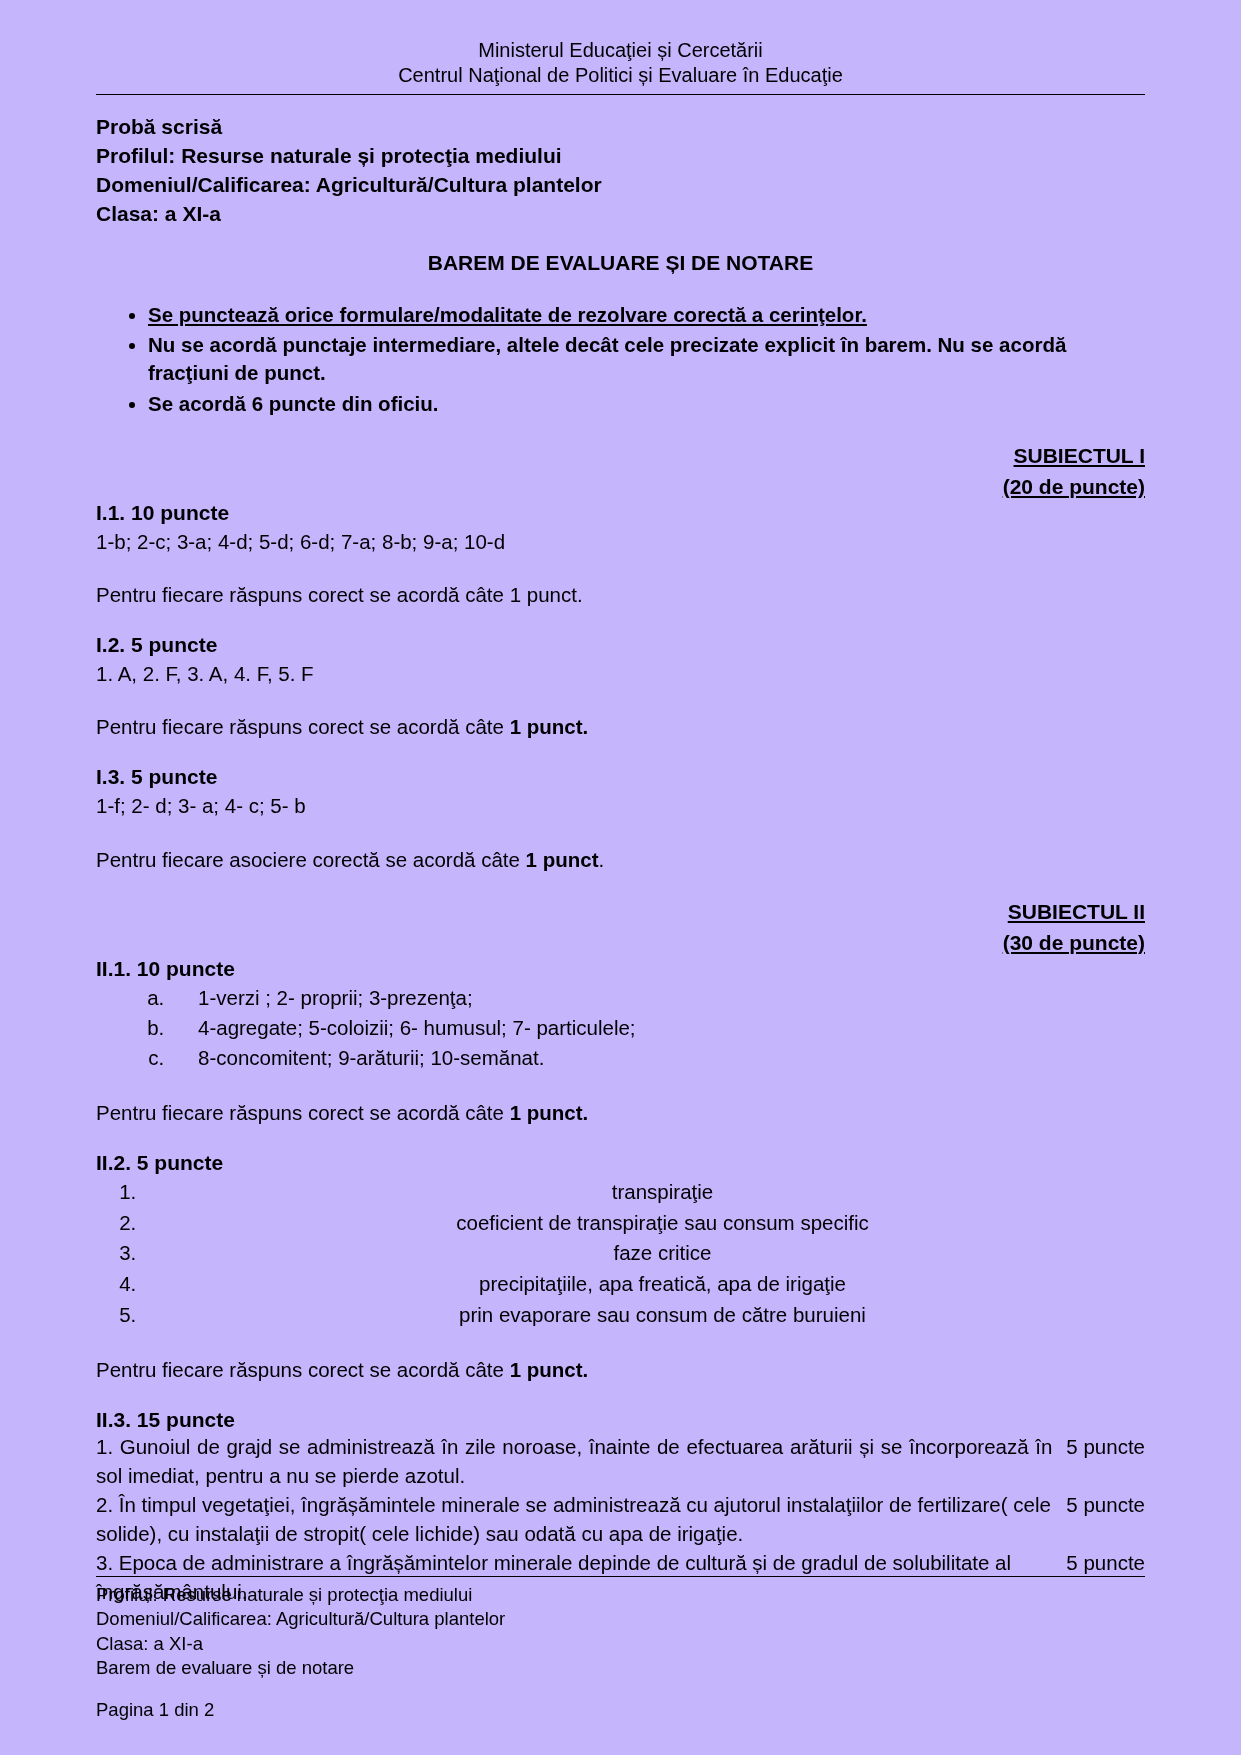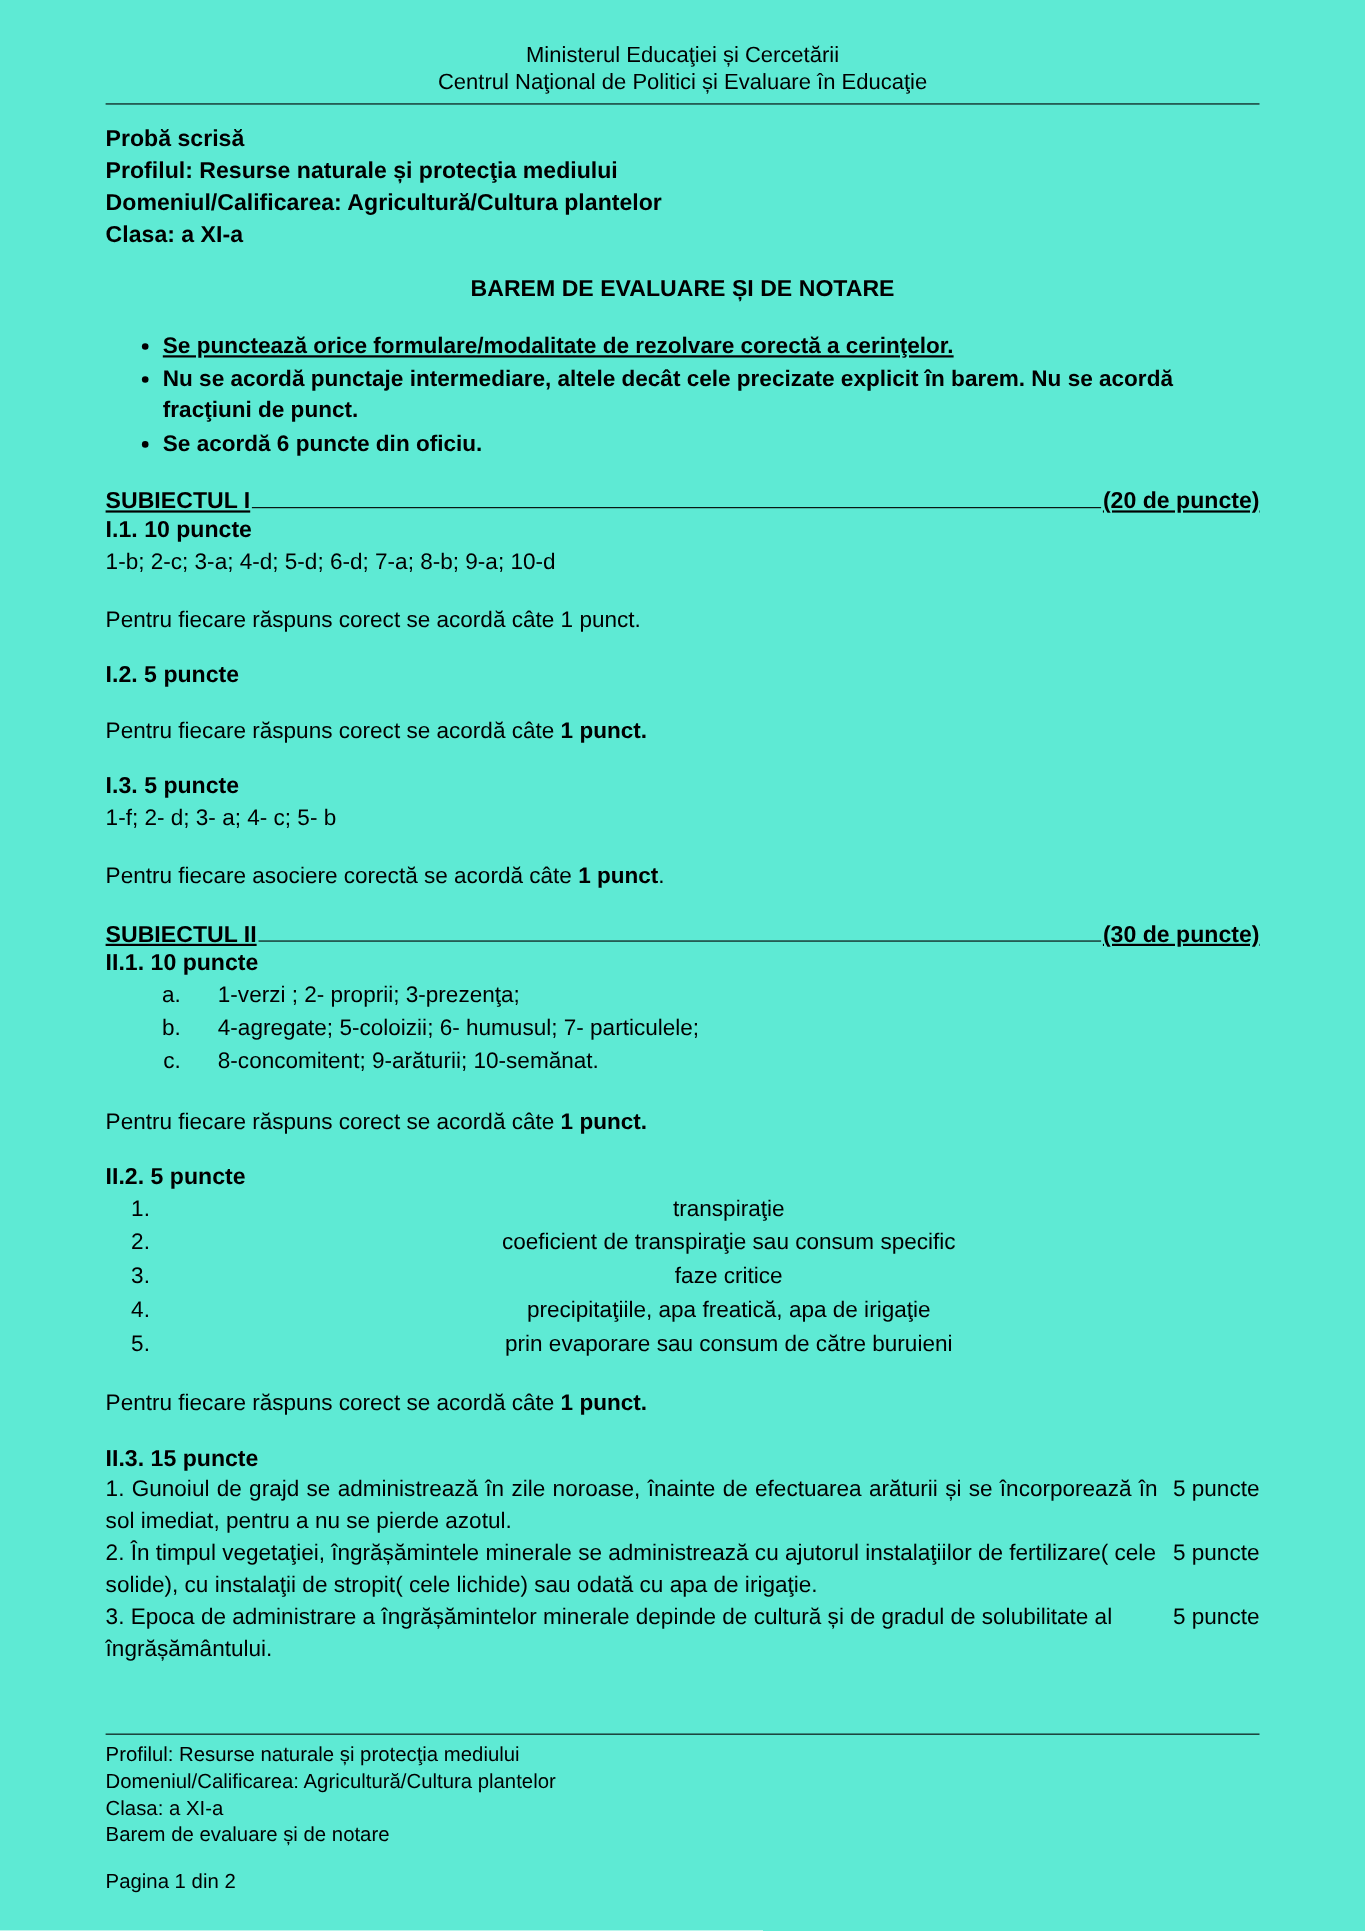--- a/index.html
+++ b/index.html
@@ -10,21 +10,21 @@
   body {
     font-family: "Liberation Sans", sans-serif;
     color: #000000;
   }
   .page {
     width: 1241px;
     min-height: 1755px;
     box-sizing: border-box;
     padding: 38px 96px 20px 96px;
     position: relative;
-    background: #5eead4;
+    background: #c4b5fd;
   }
   .header {
     text-align: center;
     font-size: 20px;
     line-height: 1.25;
   }
   .header-rule {
     border-bottom: 1.5px solid #000;
     margin: 6px 0 18px 0;
   }
@@ -58,20 +58,21 @@
   }
   ul.rules li.underlined span {
     text-decoration: underline;
   }
   .subject-row {
     display: flex;
     align-items: flex-end;
     font-size: 21px;
     font-weight: bold;
     margin-top: 26px;
+    flex-direction: column;
   }
   .subject-row .left,
   .subject-row .right {
     text-decoration: underline;
     white-space: nowrap;
   }
   .subject-row .spacer {
     flex: 1 1 auto;
     border-bottom: 1.6px solid #000;
     margin: 0 2px 6px 2px;
@@ -182,20 +183,21 @@
   </div>
 
   <div class="item-head"><span class="b">I.1</span><span class="b">. 10 puncte</span></div>
   <div class="plain">1-b; 2-c; 3-a; 4-d; 5-d; 6-d; 7-a; 8-b; 9-a; 10-d</div>
   <div class="gap"></div>
   <div class="plain"><span>Pentru fiecare răspuns corect se acordă câte 1 punct.</span></div>
 
   <div class="gap"></div>
 
   <div class="item-head"><span class="b">I.2.</span><span class="b"> 5 puncte</span></div>
+  <div class="plain">1. A, 2. F, 3. A, 4. F, 5. F</div>
   <div class="gap"></div>
   <div class="plain"><span>Pentru fiecare răspuns corect se acordă câte </span><b>1 punct.</b></div>
 
   <div class="gap"></div>
 
   <div class="item-head"><span class="b">I.3</span><span class="b">. 5 puncte</span></div>
   <div class="plain">1-f; 2- d; 3- a; 4- c; 5- b</div>
   <div class="gap"></div>
   <div class="plain"><span>Pentru fiecare asociere corectă se acordă câte </span><b>1 punct</b><span>.</span></div>
 

